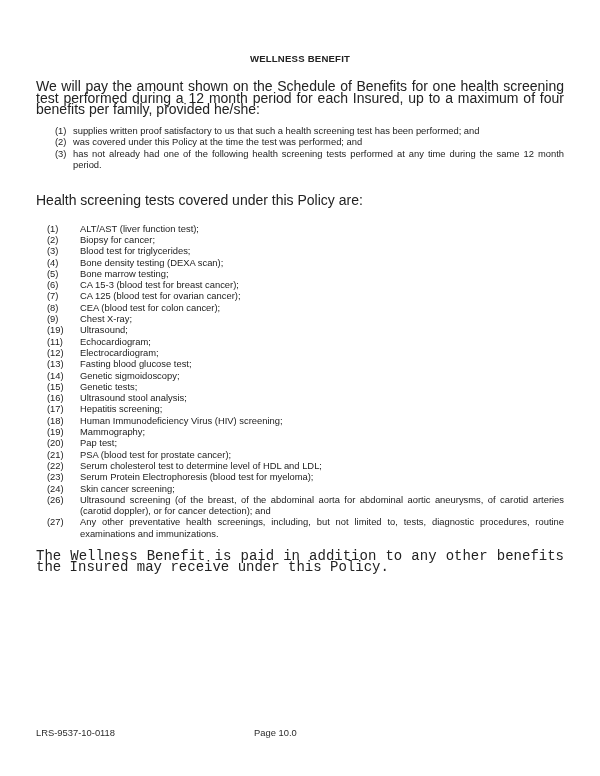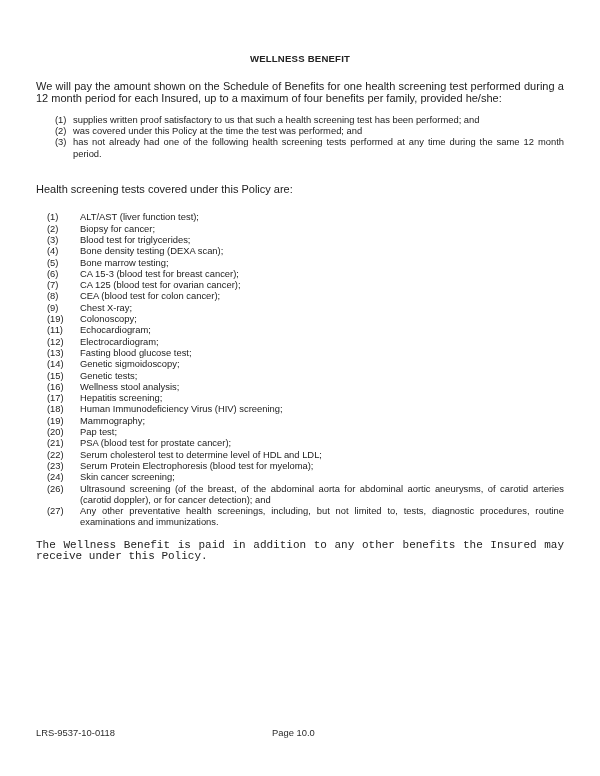--- a/index.html
+++ b/index.html
@@ -23,21 +23,21 @@
   }
   .title {
     font-size: 9.6px;
     line-height: 11.3px;
     font-weight: bold;
     text-align: center;
     letter-spacing: 0.2px;
     margin: 0;
   }
   .para {
-    font-size: 11px;
+    font-size: 14px;
     line-height: 11.3px;
     text-align: justify;
     margin: 0;
   }
   .intro { margin-top: 17px; }
   .list { margin: 0; }
   .conditions { margin-top: 10px; margin-left: 19px; }
   .row {
     display: flex;
     font-size: 9.4px;
@@ -53,21 +53,21 @@
   .footer {
     position: absolute;
     top: 727px;
     left: 0;
     width: 600px;
     font-size: 9.4px;
     line-height: 11.3px;
     color: #2b2b2b;
   }
   .form-no { position: absolute; left: 36px; }
-  .page-no { position: absolute; left: 272px; }
+  .page-no { position: absolute; left: 254px; }
 </style>
 </head>
 <body>
 
 <div class="page">
 
   <h1 class="title">WELLNESS BENEFIT</h1>
 
   <p class="para intro">We will pay the amount shown on the Schedule of Benefits for one health screening test performed during a 12 month period for each Insured, up to a maximum of four benefits per family, provided he/she:</p>
 
@@ -133,21 +133,21 @@
         <span class="txt">CEA (blood test for colon cancer);</span>
       </div>
 
       <div class="row test-row">
         <span class="num">(9)</span>
         <span class="txt">Chest X-ray;</span>
       </div>
 
       <div class="row test-row">
         <span class="num">(19)</span>
-        <span class="txt">Colonoscopy;</span>
+        <span class="txt">Ultrasound;</span>
       </div>
 
       <div class="row test-row">
         <span class="num">(11)</span>
         <span class="txt">Echocardiogram;</span>
       </div>
 
       <div class="row test-row">
         <span class="num">(12)</span>
         <span class="txt">Electrocardiogram;</span>
@@ -163,21 +163,21 @@
         <span class="txt">Genetic sigmoidoscopy;</span>
       </div>
 
       <div class="row test-row">
         <span class="num">(15)</span>
         <span class="txt">Genetic tests;</span>
       </div>
 
       <div class="row test-row">
         <span class="num">(16)</span>
-        <span class="txt">Wellness stool analysis;</span>
+        <span class="txt">Ultrasound stool analysis;</span>
       </div>
 
       <div class="row test-row">
         <span class="num">(17)</span>
         <span class="txt">Hepatitis screening;</span>
       </div>
 
       <div class="row test-row">
         <span class="num">(18)</span>
         <span class="txt">Human Immunodeficiency Virus (HIV) screening;</span>

